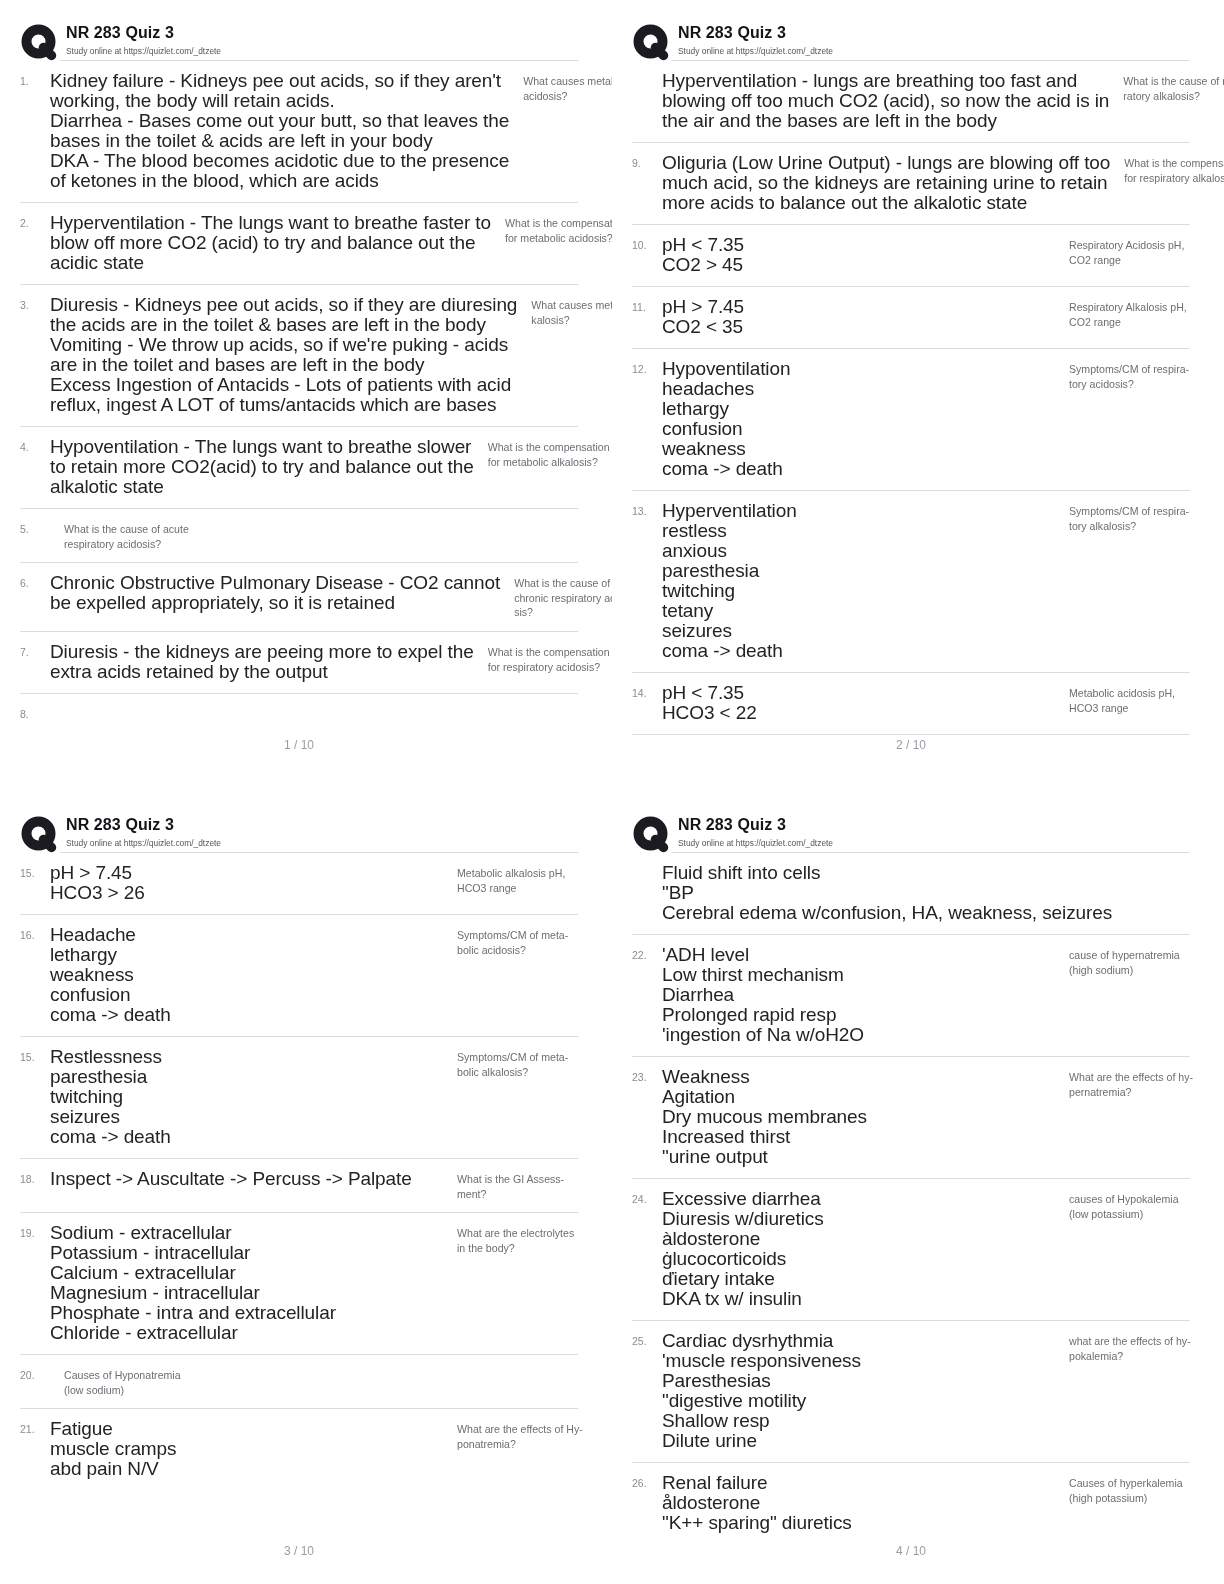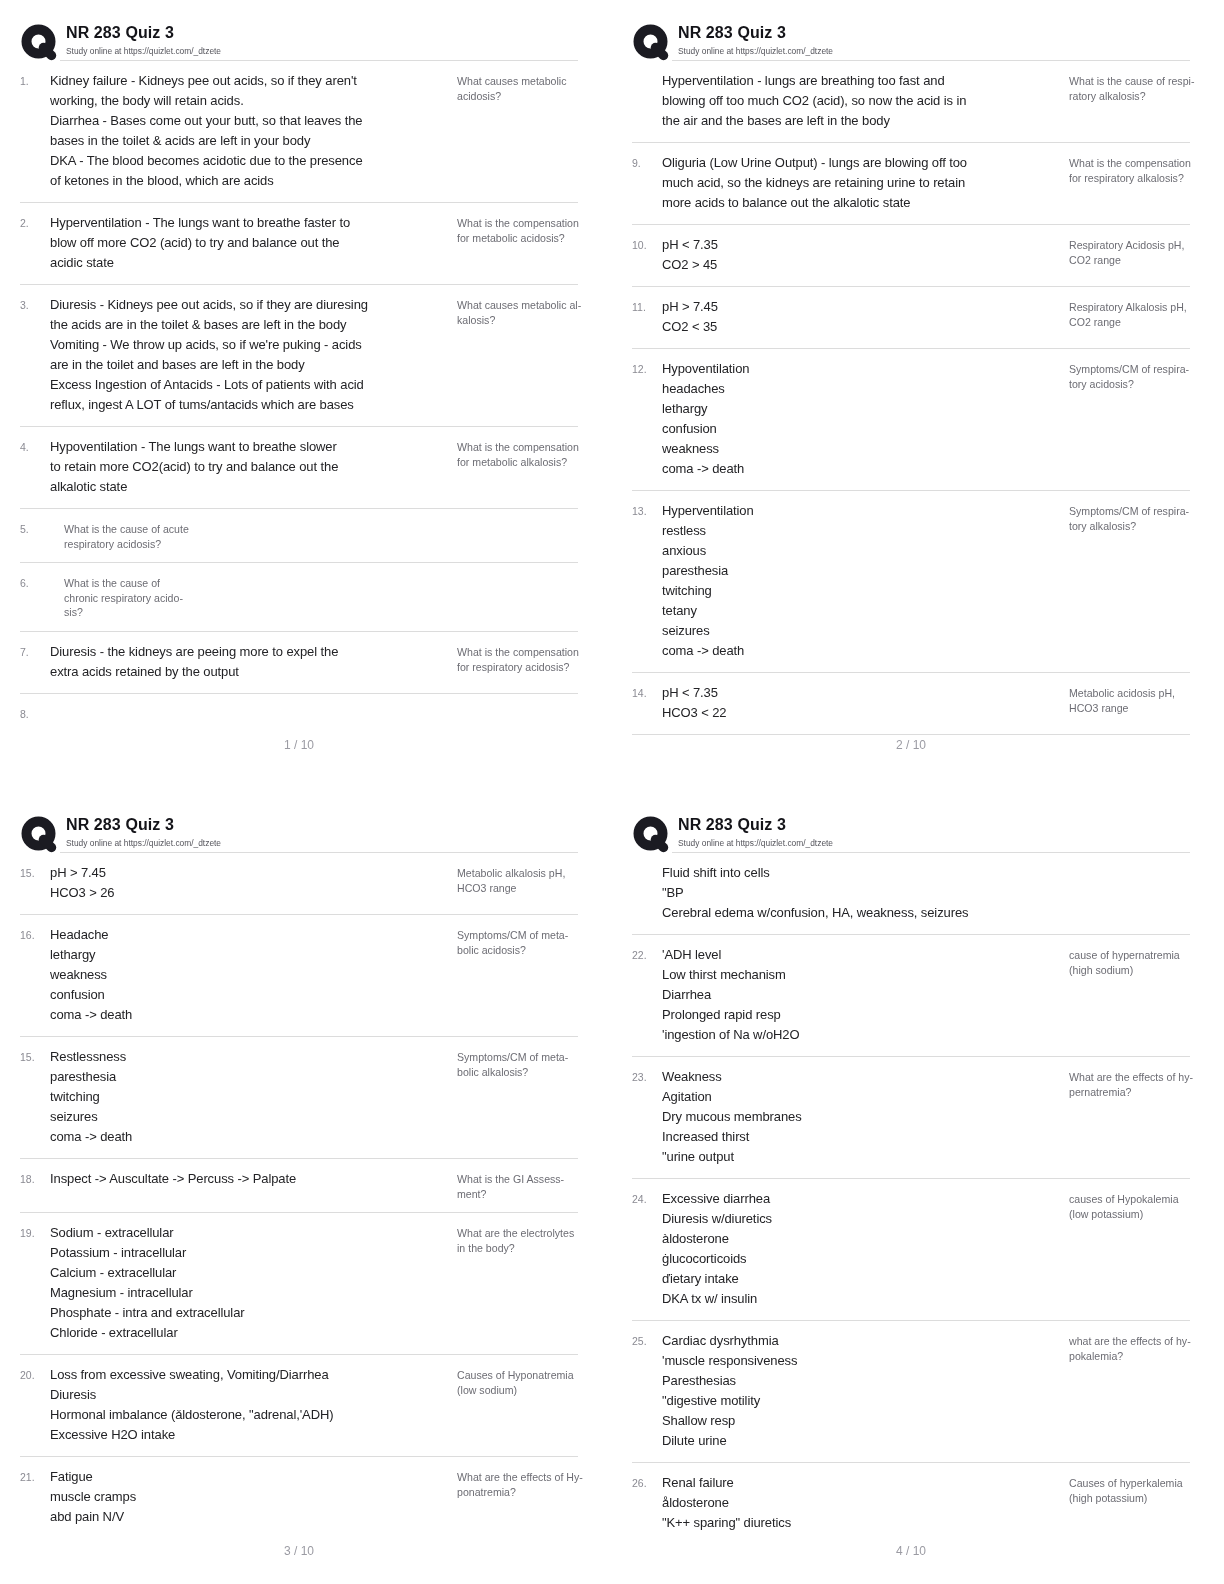--- a/index.html
+++ b/index.html
@@ -9,21 +9,21 @@
   .content{position:absolute;left:20px;top:24px;width:558px;}
   .header{position:relative;height:36px;}
   .logo{position:absolute;left:0;top:0;width:40px;height:42px;background:#fff;z-index:2;}
   .title{position:absolute;left:46px;top:0;font-size:16px;font-weight:bold;color:#141419;letter-spacing:.1px;}
   .subtitle{position:absolute;left:46px;top:22px;font-size:8.4px;color:#55555c;}
   .rows{border-top:1px solid #dcdcdc;}
   .row{display:flex;align-items:flex-start;padding:10px 0 11px 0;border-bottom:1px solid #dcdcdc;}
   .row:last-child{border-bottom:none;}
   .page.rule-last .row:last-child{border-bottom:1px solid #dcdcdc;}
   .num{flex:0 0 30px;font-size:10.5px;color:#8a8a92;padding-top:4px;}
-  .ans{flex:0 0 393px;font-size:13px;line-height:20px;color:#232326;white-space:pre;letter-spacing:-0.1px;}
+  .ans{flex:0 0 393px;font-size:19px;line-height:20px;color:#232326;white-space:pre;letter-spacing:-0.1px;}
   .q{margin-left:14px;width:130px;font-size:10.6px;line-height:14.6px;color:#6d6d74;white-space:pre;padding-top:3px;}
   .footer{position:absolute;top:738px;left:20px;width:558px;text-align:center;font-size:12px;color:#9b9ba3;}
   .page.footer-low .footer{top:752px;}
 </style>
 </head>
 <body>
 
 <div class="sheet">
 
   <div class="page">
@@ -75,20 +75,22 @@
             <div class="q">What is the compensation
 for metabolic alkalosis?</div>
           </div>
           <div class="row">
             <div class="num">5.</div>
             <div class="q">What is the cause of acute
 respiratory acidosis?</div>
           </div>
           <div class="row">
             <div class="num">6.</div>
+            <div class="ans">Chronic Obstructive Pulmonary Disease - CO2 cannot
+be expelled appropriately, so it is retained</div>
             <div class="q">What is the cause of
 chronic respiratory acido-
 sis?</div>
           </div>
           <div class="row">
             <div class="num">7.</div>
             <div class="ans">Diuresis - the kidneys are peeing more to expel the
 extra acids retained by the output</div>
             <div class="q">What is the compensation
 for respiratory acidosis?</div>
@@ -230,24 +232,20 @@
 Potassium - intracellular
 Calcium - extracellular
 Magnesium - intracellular
 Phosphate - intra and extracellular
 Chloride - extracellular</div>
             <div class="q">What are the electrolytes
 in the body?</div>
           </div>
           <div class="row">
             <div class="num">20.</div>
-            <div class="ans">Loss from excessive sweating, Vomiting/Diarrhea
-Diuresis
-Hormonal imbalance (ǎldosterone, "adrenal,'ADH)
-Excessive H2O intake</div>
             <div class="q">Causes of Hyponatremia
 (low sodium)</div>
           </div>
           <div class="row">
             <div class="num">21.</div>
             <div class="ans">Fatigue
 muscle cramps
 abd pain N/V</div>
             <div class="q">What are the effects of Hy-
 ponatremia?</div>

